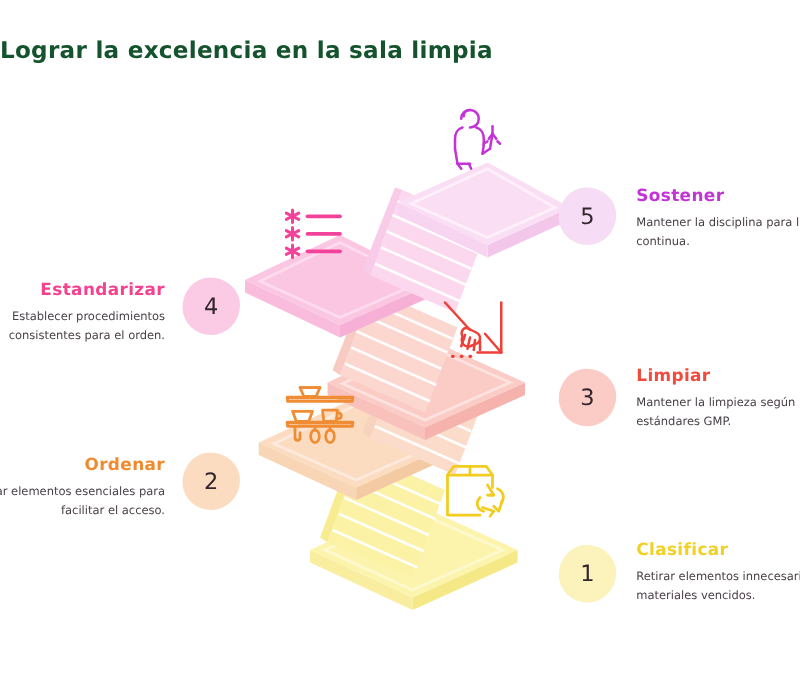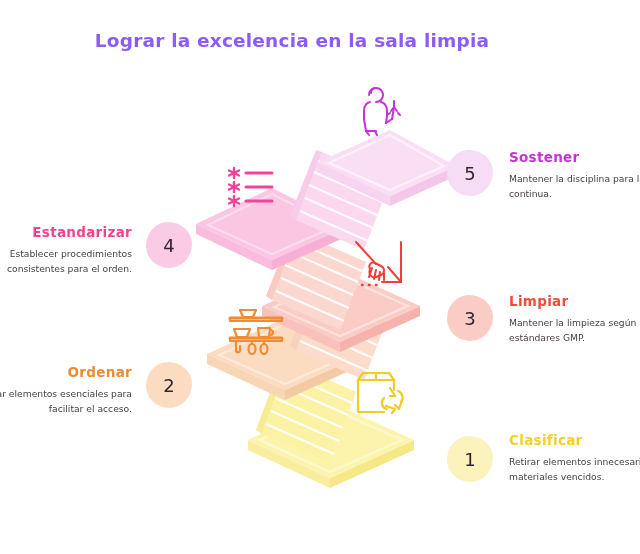--- a/index.html
+++ b/index.html
@@ -14,25 +14,24 @@
     overflow: hidden;
     font-family: "DejaVu Sans", sans-serif;
     -webkit-font-smoothing: antialiased;
   }
 
   #page-title {
     position: absolute;
     top: 30px;
     left: 0;
     width: 584px;
-    text-align: center;
     font-family: "DejaVu Sans", sans-serif;
     font-size: 18.5px;
     font-weight: bold;
-    color: #8b5cf6;
+    color: #14532d;
     letter-spacing: 0.2px;
   }
 
   .stage {
     position: absolute;
     inset: 0;
   }
 
   
   .step-block {

